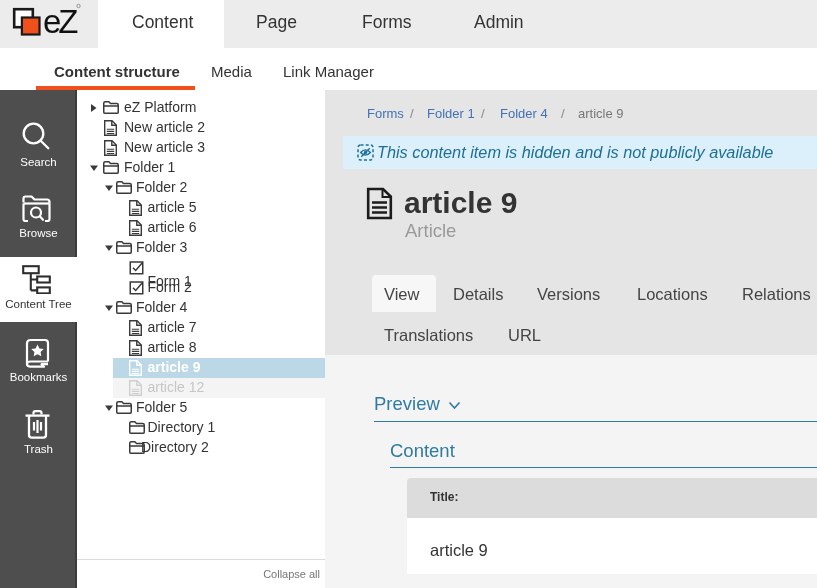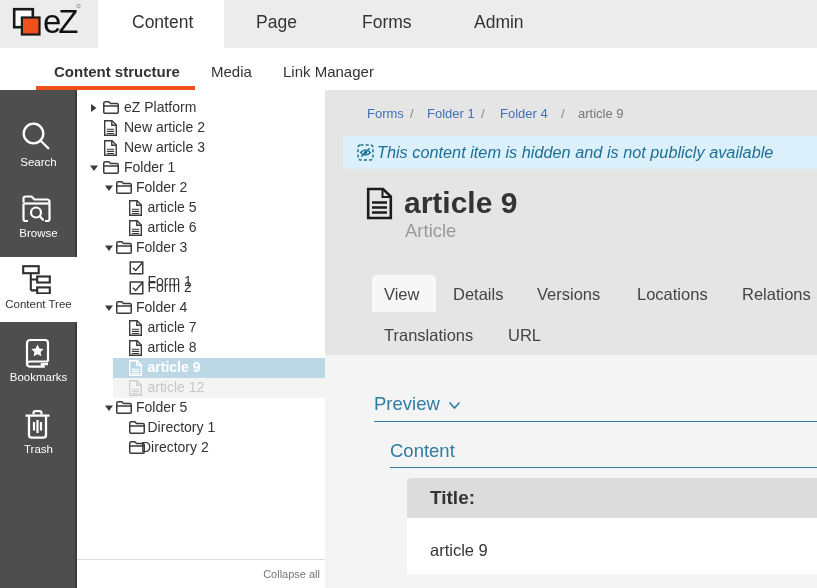--- a/index.html
+++ b/index.html
@@ -38,21 +38,21 @@
   #title { left:404px; top:186px; font-size:30px; font-weight:bold; color:#333; }
   #subtitle { left:405px; top:220px; font-size:18.5px; color:#9a9a9a; }
   .tab { height:37px; line-height:38px; font-size:16.5px; color:#444; }
   #viewtab-bg { left:372px; top:275px; width:64px; height:37px; background:#f7f7f7; border-radius:4px 4px 0 0; }
   .teal { color:#2f7ba3; }
   #preview-h { left:374px; top:393px; font-size:18.5px; }
   #content-h { left:390px; top:440px; font-size:18.5px; }
   #teal-line1 { left:374px; top:420.5px; width:443px; height:1.5px; background:#2f7ba3; }
   #teal-line2 { left:390px; top:466.5px; width:427px; height:1.5px; background:#2f7ba3; }
   #table-head { left:407px; top:478px; width:410px; height:39.5px; background:#dcdcdc; border-radius:4px 0 0 0; }
-  #table-head span { position:absolute; left:23px; top:0; line-height:39.5px; font-size:19px; font-weight:bold; color:#333; }
+  #table-head span { position:absolute; left:23px; top:0; line-height:39.5px; font-size:12px; font-weight:bold; color:#333; }
   #table-body { left:407px; top:517.5px; width:410px; height:56px; background:#fff; }
   #table-body span { position:absolute; left:23px; top:0; line-height:64px; font-size:16.5px; color:#333; }
 </style>
 </head>
 <body>
   <div id="topbar" class="abs"></div>
   <div id="tab-content-active" class="abs"></div>
   <div class="abs topnav" style="left:132px;">Content</div>
   <div class="abs topnav" style="left:256px;">Page</div>
   <div class="abs topnav" style="left:362px;">Forms</div>

